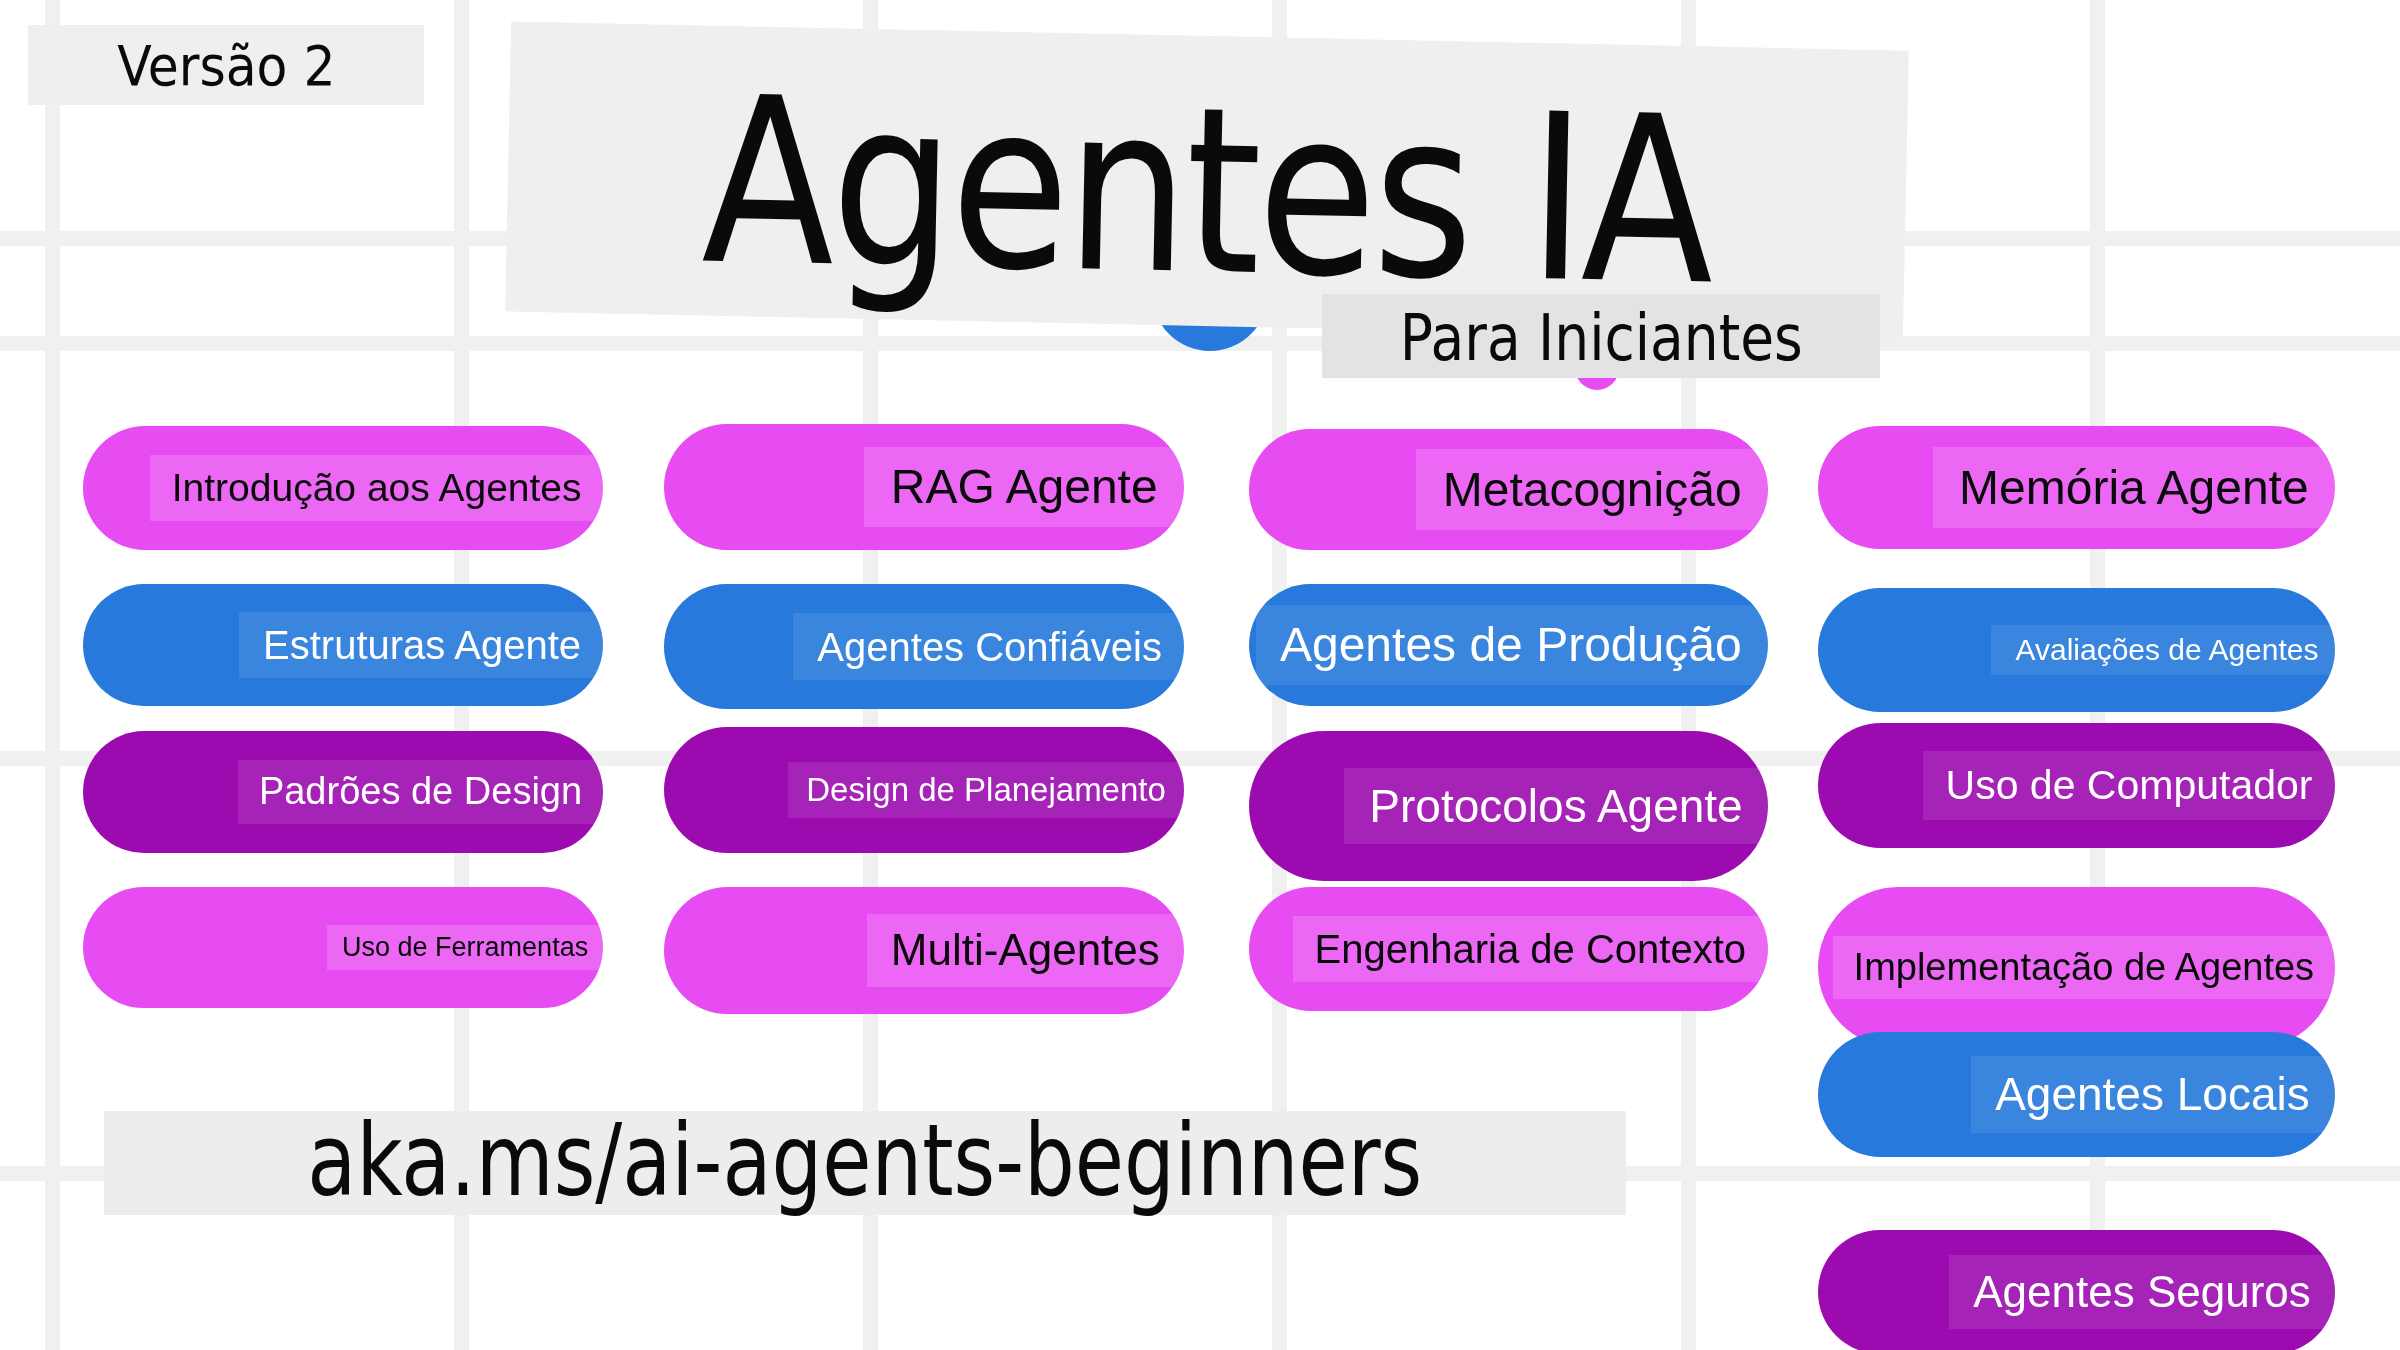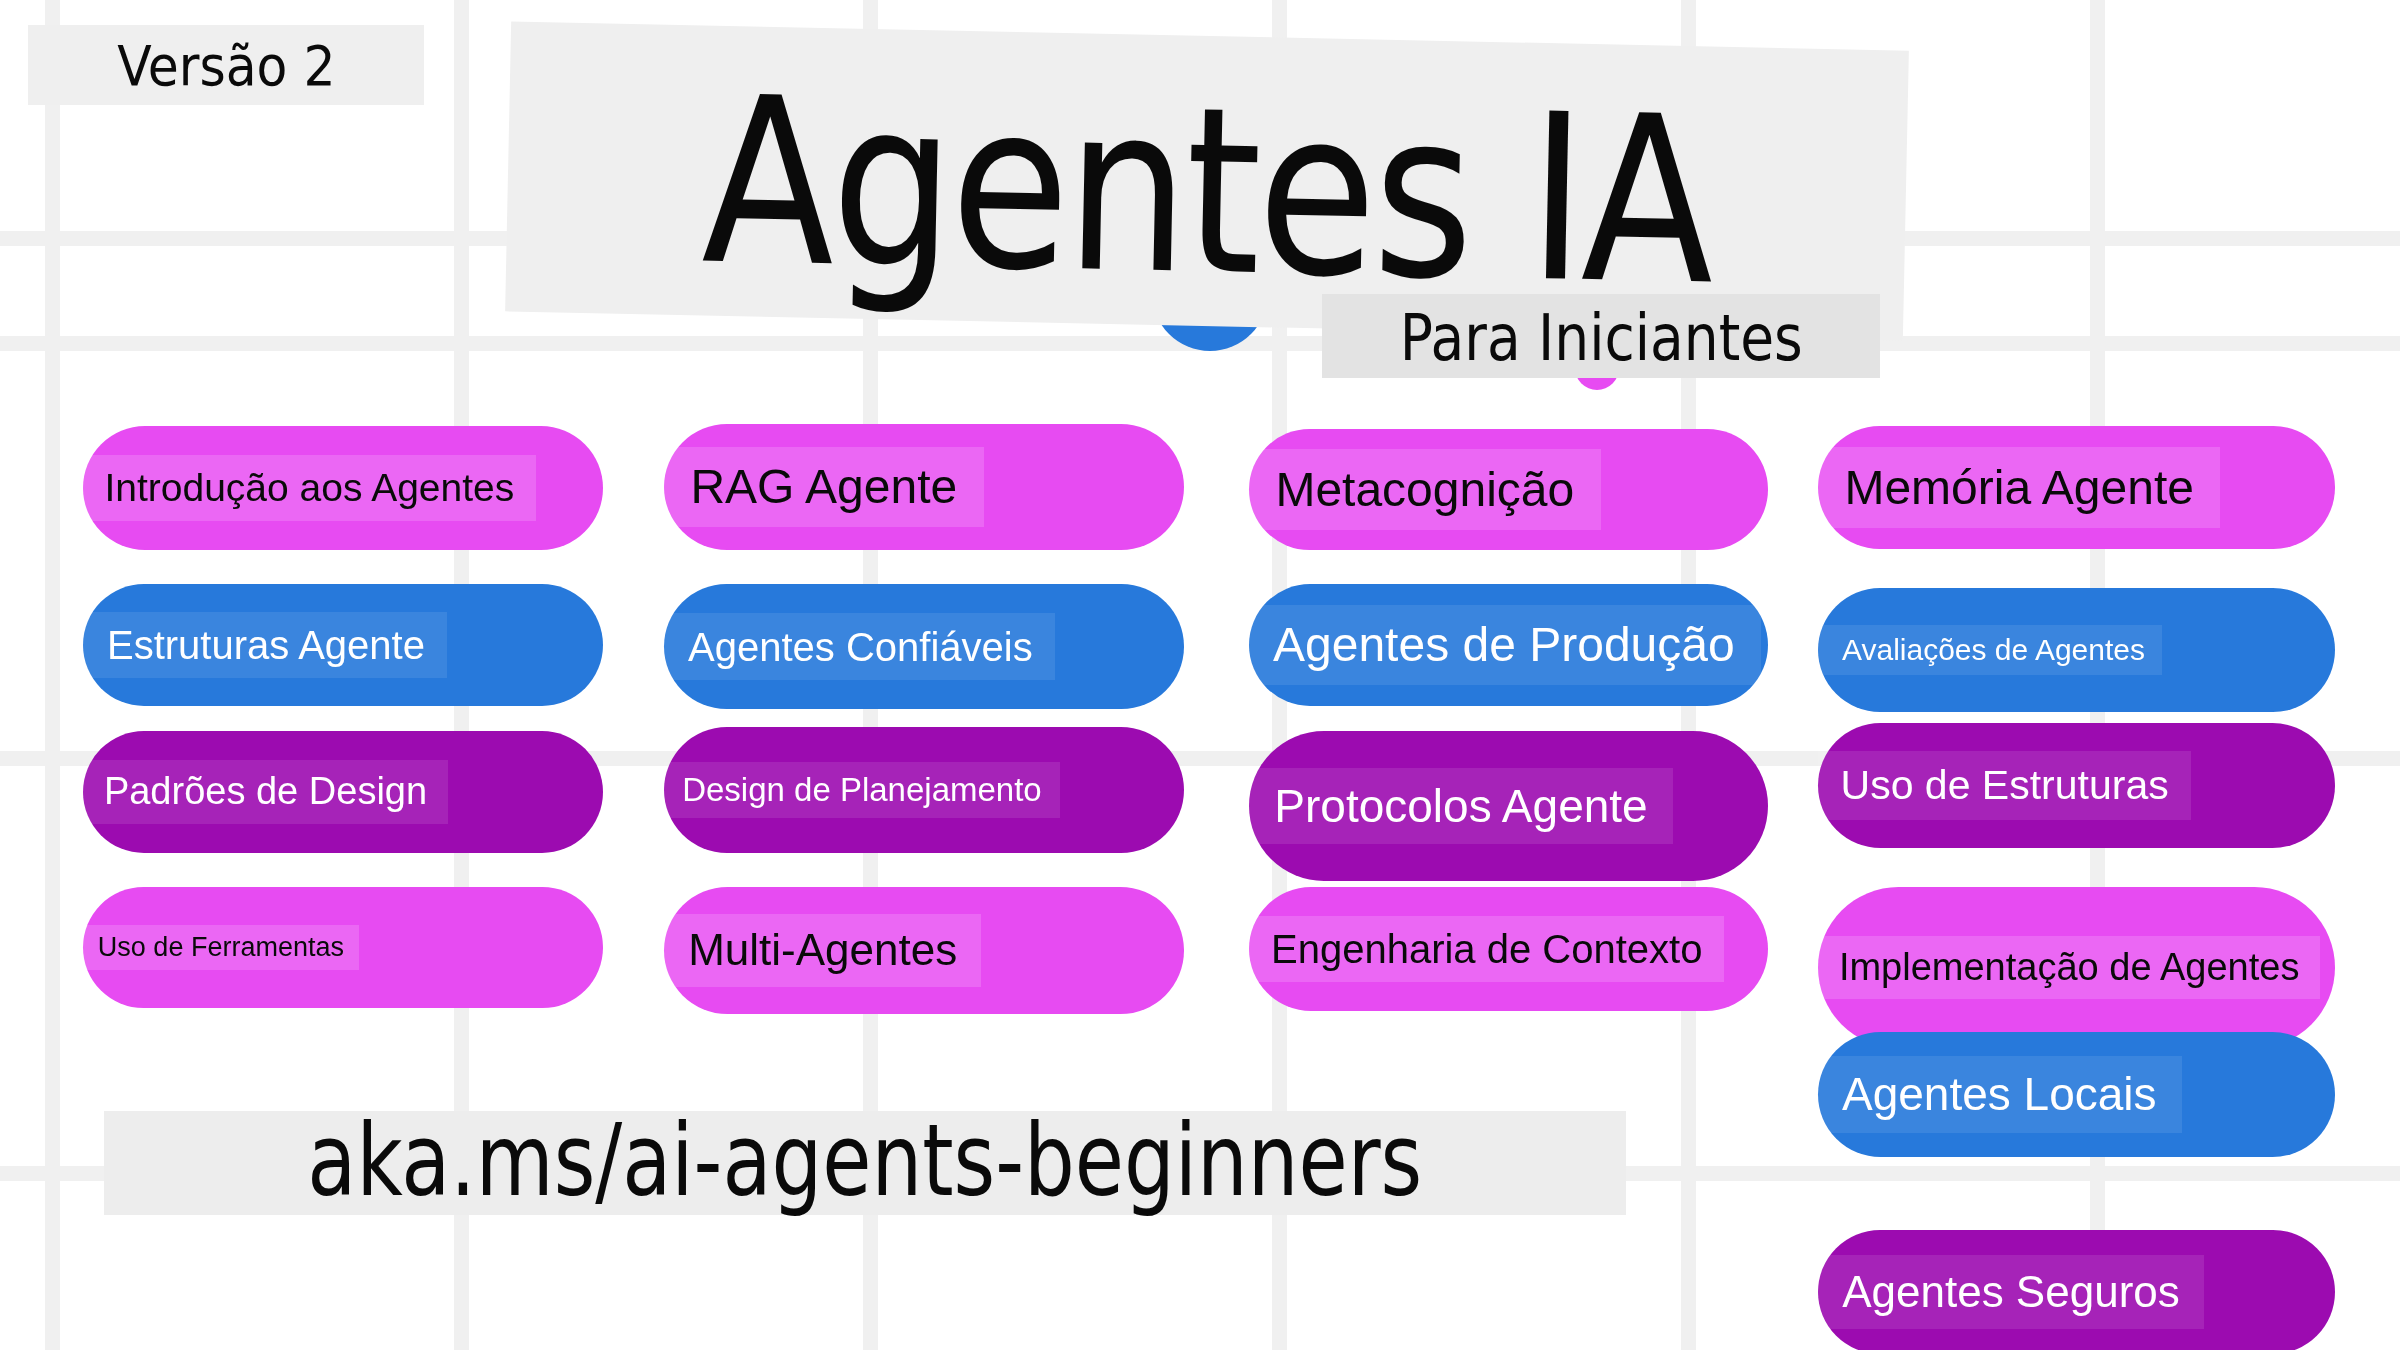--- a/index.html
+++ b/index.html
@@ -62,21 +62,21 @@
     position:absolute;left:104px;top:1111px;width:1522px;height:104px;
     background:var(--url_panel);z-index:2;
     display:flex;align-items:center;justify-content:center;
   }
   .url-text{
     display:inline-block;transform:scaleX(0.8);font-family:"DejaVu Sans",sans-serif;
     font-size:100px;font-weight:500;color:var(--text_dark);white-space:nowrap;padding-bottom:6px;
   }
   .pill{
     position:absolute;z-index:2;border-radius:999px;
-    display:flex;align-items:center;justify-content:flex-start;
+    display:flex;align-items:center;justify-content:flex-end;
     text-align:center;cursor:pointer;
   }
   .pill .hl{
     display:inline-block;padding:0.26em 0.55em;white-space:nowrap;line-height:1.15;
   }
   .pill.magenta{background:var(--magenta);color:var(--text_dark);}
   .pill.magenta .hl{background:rgba(255,255,255,0.16);}
   .pill.blue{background:var(--blue);color:var(--text_light);}
   .pill.blue .hl{background:rgba(255,255,255,0.09);padding-left:24px;}
   .pill.purple{background:var(--purple);color:var(--text_light);}
@@ -142,21 +142,21 @@
     <span class="hl">Engenharia de Contexto</span>
   </div>
 
   <div class="pill magenta" style="left:1818px;top:426px;width:517px;height:123px;font-size:48px;">
     <span class="hl">Memória Agente</span>
   </div>
   <div class="pill blue" style="left:1818px;top:588px;width:517px;height:124px;font-size:30px;">
     <span class="hl">Avaliações de Agentes</span>
   </div>
   <div class="pill purple" style="left:1818px;top:723px;width:517px;height:125px;font-size:41px;">
-    <span class="hl">Uso de Estruturas</span>
+    <span class="hl">Uso de Computador</span>
   </div>
   <div class="pill magenta" style="left:1818px;top:887px;width:517px;height:161px;font-size:38px;">
     <span class="hl">Implementação de Agentes</span>
   </div>
   <div class="pill blue" style="left:1818px;top:1032px;width:517px;height:125px;font-size:46px;">
     <span class="hl">Agentes Locais</span>
   </div>
   <div class="pill purple" style="left:1818px;top:1190px;width:517px;height:124px;font-size:44px;margin-top:40px;">
     <span class="hl">Agentes Seguros</span>
   </div>

